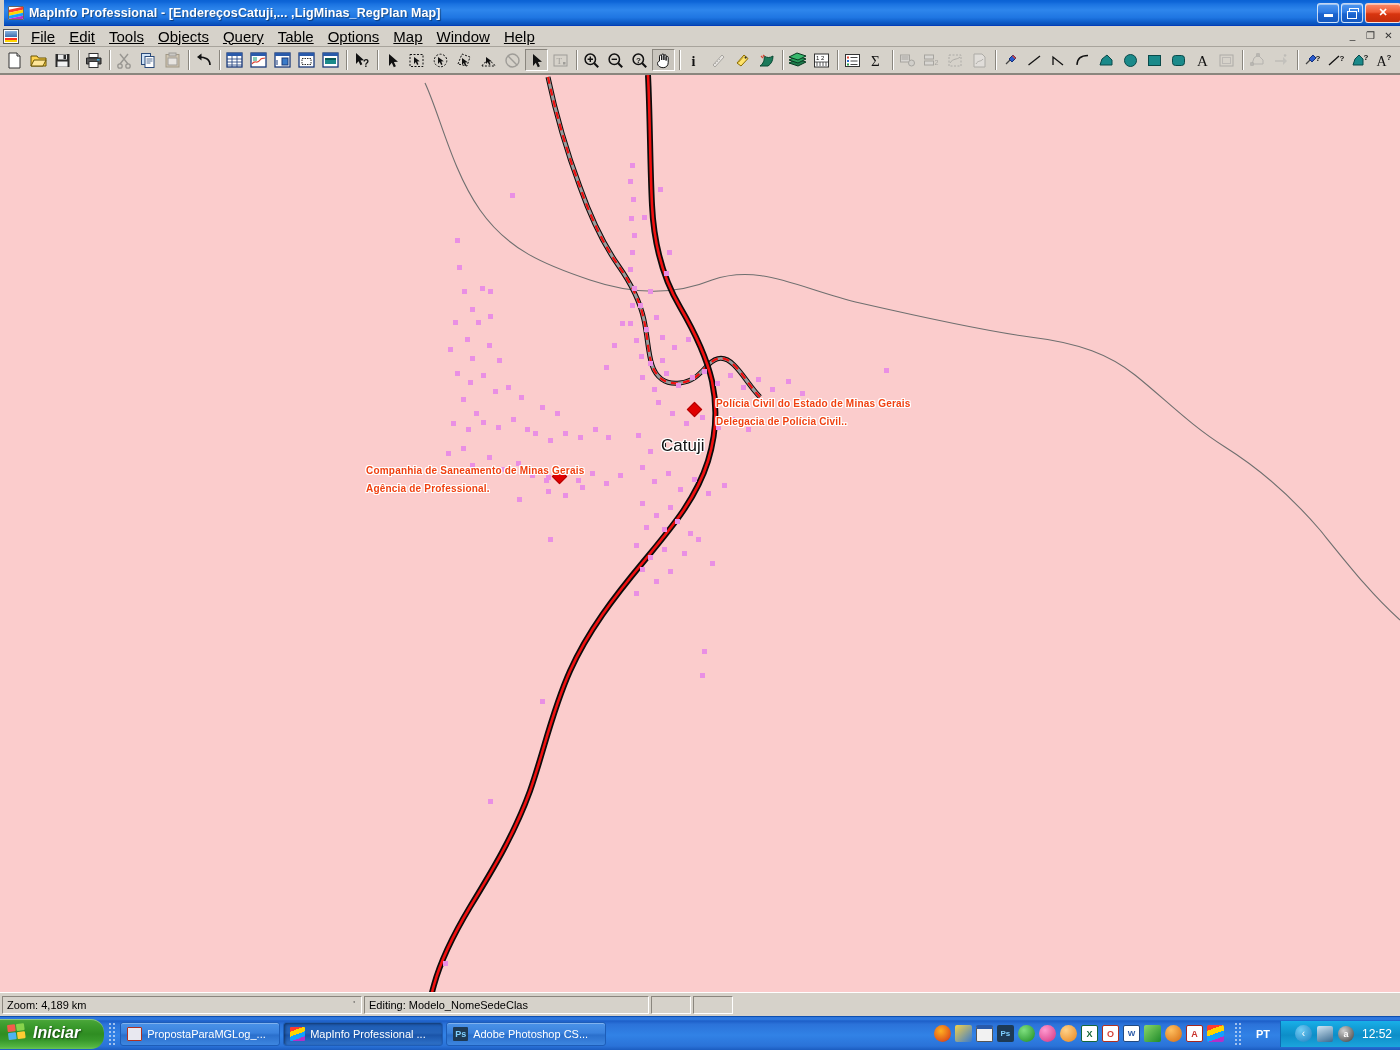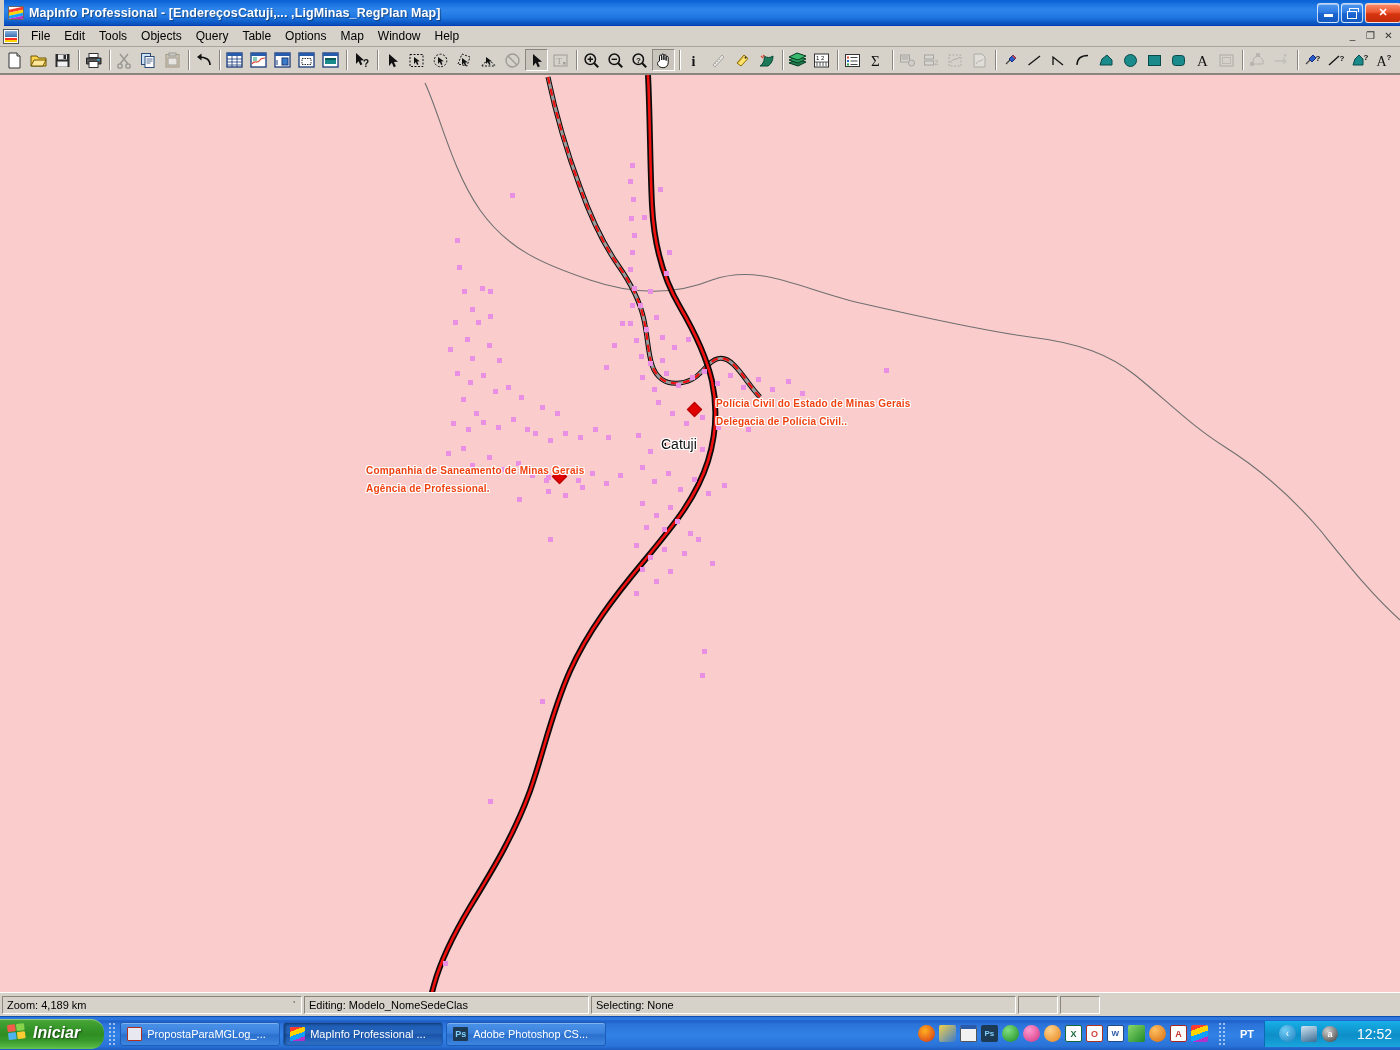--- a/index.html
+++ b/index.html
@@ -66,21 +66,21 @@
   }
   #doc-icon {
     width: 16px; height: 15px; margin: 0 5px 0 3px; position: relative;
     background: #fff; border: 1px solid #555;
   }
   #doc-icon .dtop { position:absolute; left:1px; top:1px; width:12px; height:6px;
      background: linear-gradient(180deg,#8ab3e0,#3d6fae); }
   #doc-icon .dbot { position:absolute; left:1px; top:8px; width:12px; height:2px; background:#ff2d1e;}
   #doc-icon .dbo2 { position:absolute; left:1px; top:10px; width:12px; height:2px; background:#ffd400;}
   .menu-item {
-    padding: 2px 7px; font-size: 12px; color: #000; cursor: default;
+    padding: 2px 7px; font-size: 15px; color: #000; cursor: default; text-decoration: underline;
   }
   #mdi-buttons { margin-left: auto; display:flex; gap:1px; padding-right: 3px; }
   .mdibtn {
     width: 17px; height: 15px; background: #d6d2ca;
     border: 1px solid #d6d2ca;
     display:flex; align-items:center; justify-content:center;
     font-size: 10px; color:#333; line-height: 1;
   }
 
   
@@ -118,42 +118,42 @@
     font-family: "Liberation Sans", sans-serif;
     font-weight: bold; font-size: 10px; color: #f04010;
     text-shadow: 1px 0 0 #fff, -1px 0 0 #fff, 0 1px 0 #fff, 0 -1px 0 #fff,
                  1px 1px 0 #fff, -1px -1px 0 #fff, 1px -1px 0 #fff, -1px 1px 0 #fff;
     letter-spacing: .2px;
     margin-left: 16px;
   }
   .citylabel {
     position: absolute; white-space: nowrap;
     font-family: "Liberation Sans", sans-serif;
-    font-size: 14px; color: #111;
+    font-size: 17px; color: #111;
     text-shadow: 1px 0 0 #fff, -1px 0 0 #fff, 0 1px 0 #fff, 0 -1px 0 #fff,
                  1px 1px 0 #fff, -1px -1px 0 #fff, 1px -1px 0 #fff, -1px 1px 0 #fff;
   }
   .marker-diamond {
     position:absolute; width:11px; height:11px; background:#e00000;
     transform: rotate(45deg); border: 1px solid #b00000;
   }
 
   
   #statusbar {
     position: absolute; left: 0; top: 992px; width: 1400px; height: 24px;
     background: #d6d2ca; display:flex; align-items:center; padding: 0 2px;
     border-top: 1px solid #fff;
   }
   .sb-panel {
     height: 18px; border: 1px solid; border-color: #8a867e #fff #fff #8a867e;
     background: #d6d2ca; display:flex; align-items:center;
     font-size: 11px; color: #000; padding: 0 4px; margin-right: 2px;
     overflow: hidden; white-space: nowrap;
   }
-  #sb-zoom   { width: 300px; position: relative; }
+  #sb-zoom   { width: 360px; position: relative; }
   #sb-zoom .tick { position:absolute; right:6px; top:2px; font-size:9px; color:#444; }
   #sb-edit   { width: 285px; }
   #sb-select { width: 425px; }
   #sb-x1     { width: 40px; }
   #sb-x2     { width: 40px; }
 
   
   #taskbar {
     position: absolute; left: 0; top: 1016px; width: 1400px; height: 34px;
     background: linear-gradient(180deg,#2d73d9 0%,#2f7ae0 7%,#1d5fc8 12%,#2b72d9 22%,#3182e6 55%,#2a72d8 88%,#1b5cc0 100%);
@@ -207,21 +207,21 @@
     background: linear-gradient(180deg,#18b0e8 0%,#139fd8 25%,#0d8ec8 55%,#1ba5dd 100%);
     border-left: 1px solid #0d6bb5;
     position: relative;
   }
   #trayarea .chev {
     width:17px;height:17px;border-radius:50%;
     background: radial-gradient(circle at 35% 30%, #6fcdf5, #1d7fc0);
     color:#fff; font-size:10px; display:flex;align-items:center;justify-content:center;
   }
   #trayarea .ticon2 { width:16px;height:16px;border-radius:2px; }
-  #clock { color:#fff; font-size:14px; margin-left: 14px; }
+  #clock { color:#fff; font-size:12px; margin-left: 3px; }
   #langbar { color:#fff; font-size:11px; font-weight:bold; padding: 0 10px; }
 </style>
 </head>
 <body>
 
 <div id="titlebar">
   <div id="app-icon">
     <span class="s1"></span>
       <span class="s2"></span>
       <span class="s3"></span>
@@ -833,21 +833,20 @@
   <div class="maplabel" style="left:350px; top:408px;">Agência de Professional.</div>
 
 </div>
 
 <div id="statusbar">
   <div class="sb-panel" id="sb-zoom">
     <span>Zoom: 4,189 km</span>
     <span class="tick">'</span>
   </div>
   <div class="sb-panel" id="sb-edit">Editing: Modelo_NomeSedeClas</div>
-  <div class="sb-panel" id="sb-select">Selecting: None</div>
   <div class="sb-panel" id="sb-x1"></div>
   <div class="sb-panel" id="sb-x2"></div>
 </div>
 
 <div id="taskbar">
   <div id="startbtn">
     <span class="flaglogo">
       <span class="q1"></span>
         <span class="q2"></span>
         <span class="q3"></span>

